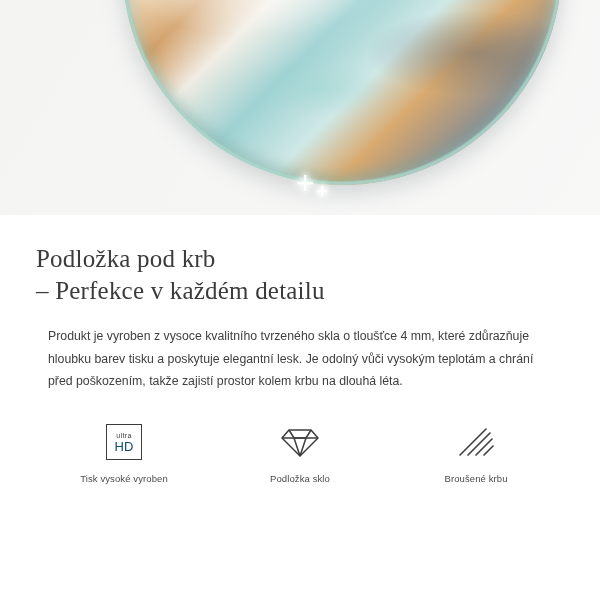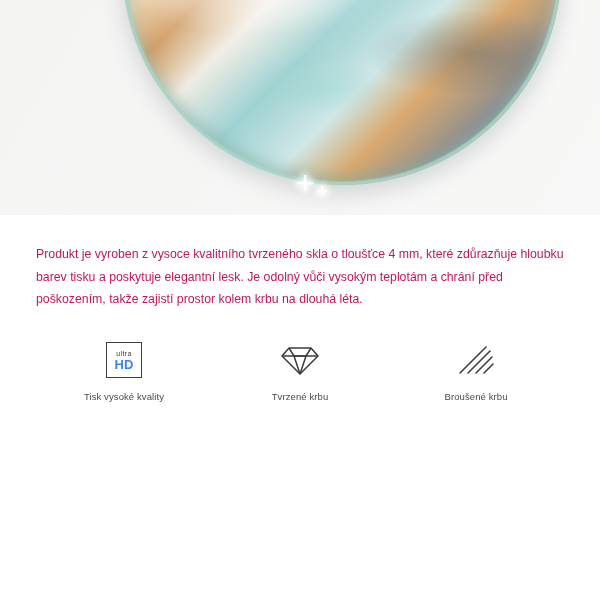--- a/index.html
+++ b/index.html
@@ -125,22 +125,22 @@
     color: #3b3b3b;
     font-weight: 400;
     margin: 0 0 18px 0;
     letter-spacing: 0.2px;
   }
   .title .line2 { display: block; }
 
   .paragraph {
     font-size: 12.3px;
     line-height: 1.85;
-    color: #be185d;
-    margin: 0;
+    color: #404040;
+    margin: 12px;
     max-width: 540px;
   }
 
   
   .features {
     margin-top: 26px;
     display: grid;
     grid-template-columns: repeat(3, 1fr);
     row-gap: 18px;
   }
@@ -174,66 +174,70 @@
     justify-content: center;
     line-height: 1;
   }
   .hd-box .ultra {
     font-size: 7px;
     letter-spacing: 0.4px;
     color: #3c3c3c;
   }
   .hd-box .hd {
     font-size: 13px;
-    font-weight: 700;
-    color: #3b82f6;
+    font-weight: 400;
+    color: #0c4a6e;
     margin-top: 1px;
   }
 </style>
 </head>
 <body>
 
 <div class="page">
 
   <div class="hero">
     <div class="hero-bg"></div>
     <div class="disc"></div>
     <div class="disc-edge"></div>
     <div class="sparkle s1"></div>
     <div class="sparkle s2"></div>
   </div>
 
   <div class="content">
+    <h1 class="title">
+      <span>Podložka pod krb</span>
+      <span class="line2">– Perfekce v každém detailu</span>
+    </h1>
     <p class="paragraph">Produkt je vyroben z vysoce kvalitního tvrzeného skla o tloušťce 4 mm, které zdůrazňuje hloubku barev tisku a poskytuje elegantní lesk. Je odolný vůči vysokým teplotám a chrání před poškozením, takže zajistí prostor kolem krbu na dlouhá léta.</p>
 
     <div class="features">
 
 
       <div class="feature">
         <div class="feature-icon">
           <div class="hd-box">
             <span class="ultra">ultra</span>
             <span class="hd">HD</span>
           </div>
         </div>
-        <div class="feature-label">Tisk vysoké kvality</div>
+        <div class="feature-label">Tisk vysoké vyroben</div>
       </div>
 
 
       <div class="feature">
         <div class="feature-icon">
           <svg width="40" height="34" viewBox="0 0 40 34" fill="none" stroke="#3c3c3c" stroke-width="1.5" stroke-linejoin="round">
             <path d="M9 5 H31 L38 13 L20 31 L2 13 Z"></path>
             <path d="M2 13 H38"></path>
             <path d="M9 5 L14 13 L20 31"></path>
             <path d="M31 5 L26 13 L20 31"></path>
             <path d="M14 13 H26"></path>
           </svg>
         </div>
-        <div class="feature-label">Tvrzené krbu</div>
+        <div class="feature-label">Podložka sklo</div>
       </div>
 
       <div class="feature">
         <div class="feature-icon">
           <svg width="40" height="34" viewBox="0 0 40 34" fill="none" stroke="#3c3c3c" stroke-width="1.6" stroke-linecap="round">
             <path d="M4 30 L30 4"></path>
             <path d="M12 30 L34 8"></path>
             <path d="M20 30 L36 14"></path>
             <path d="M28 30 L37 21"></path>
           </svg>

